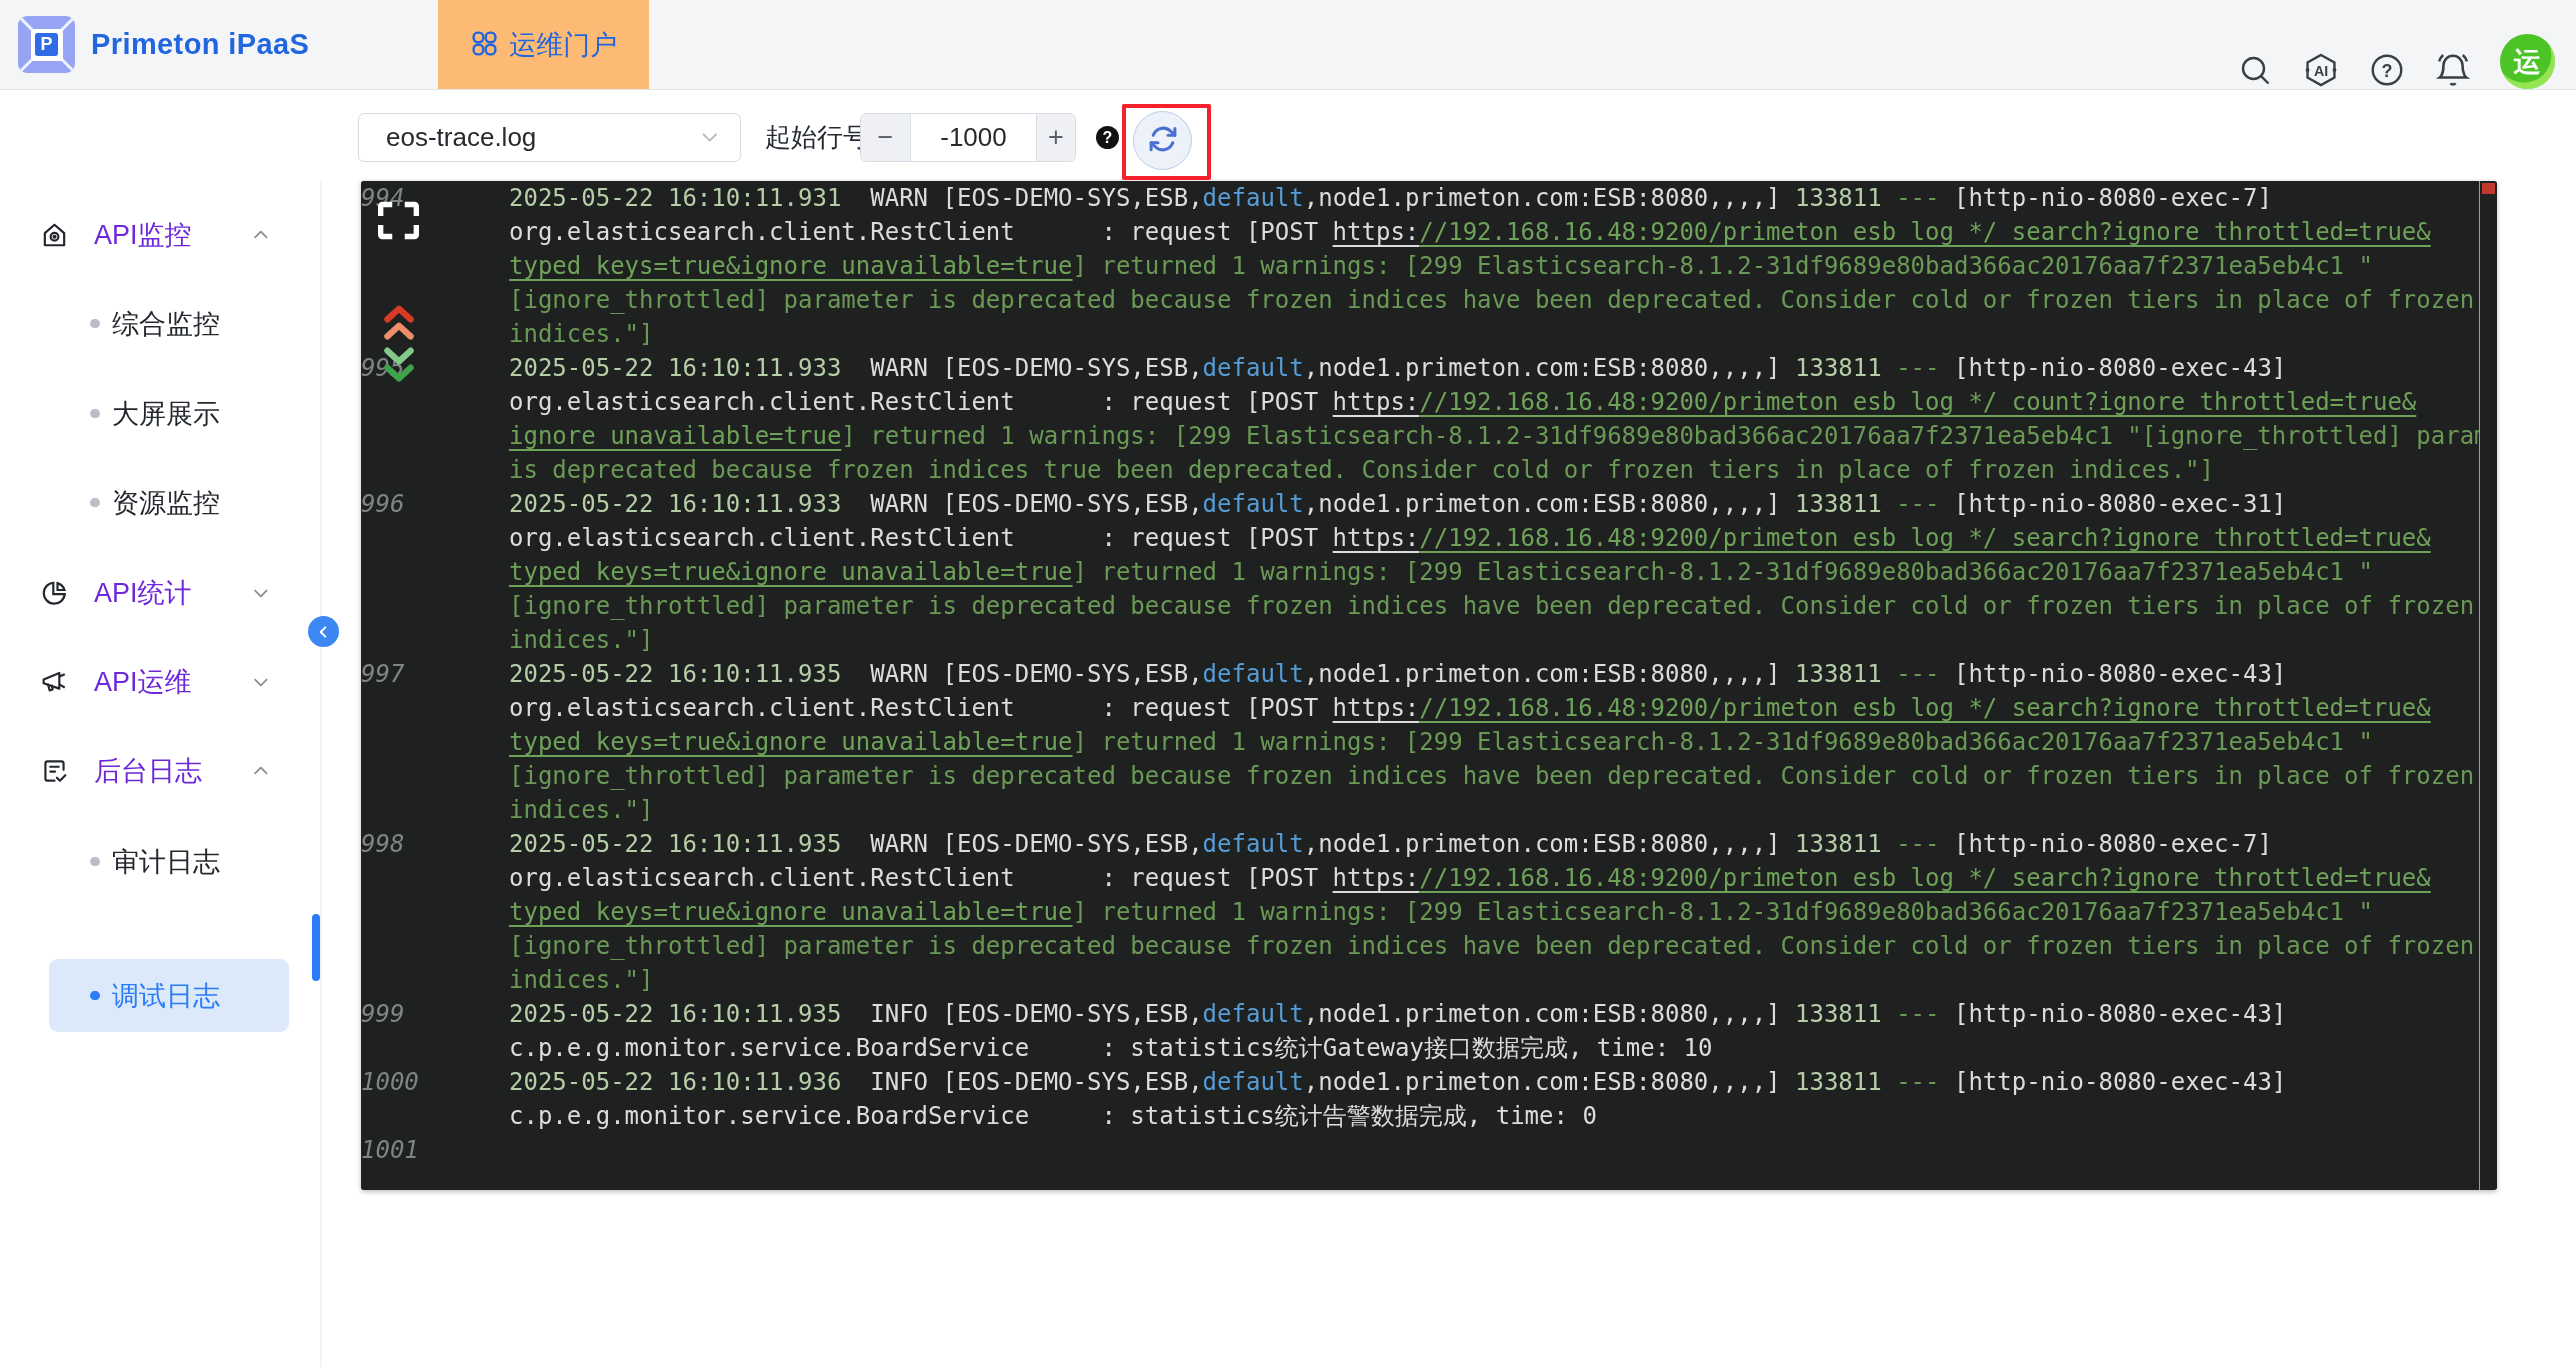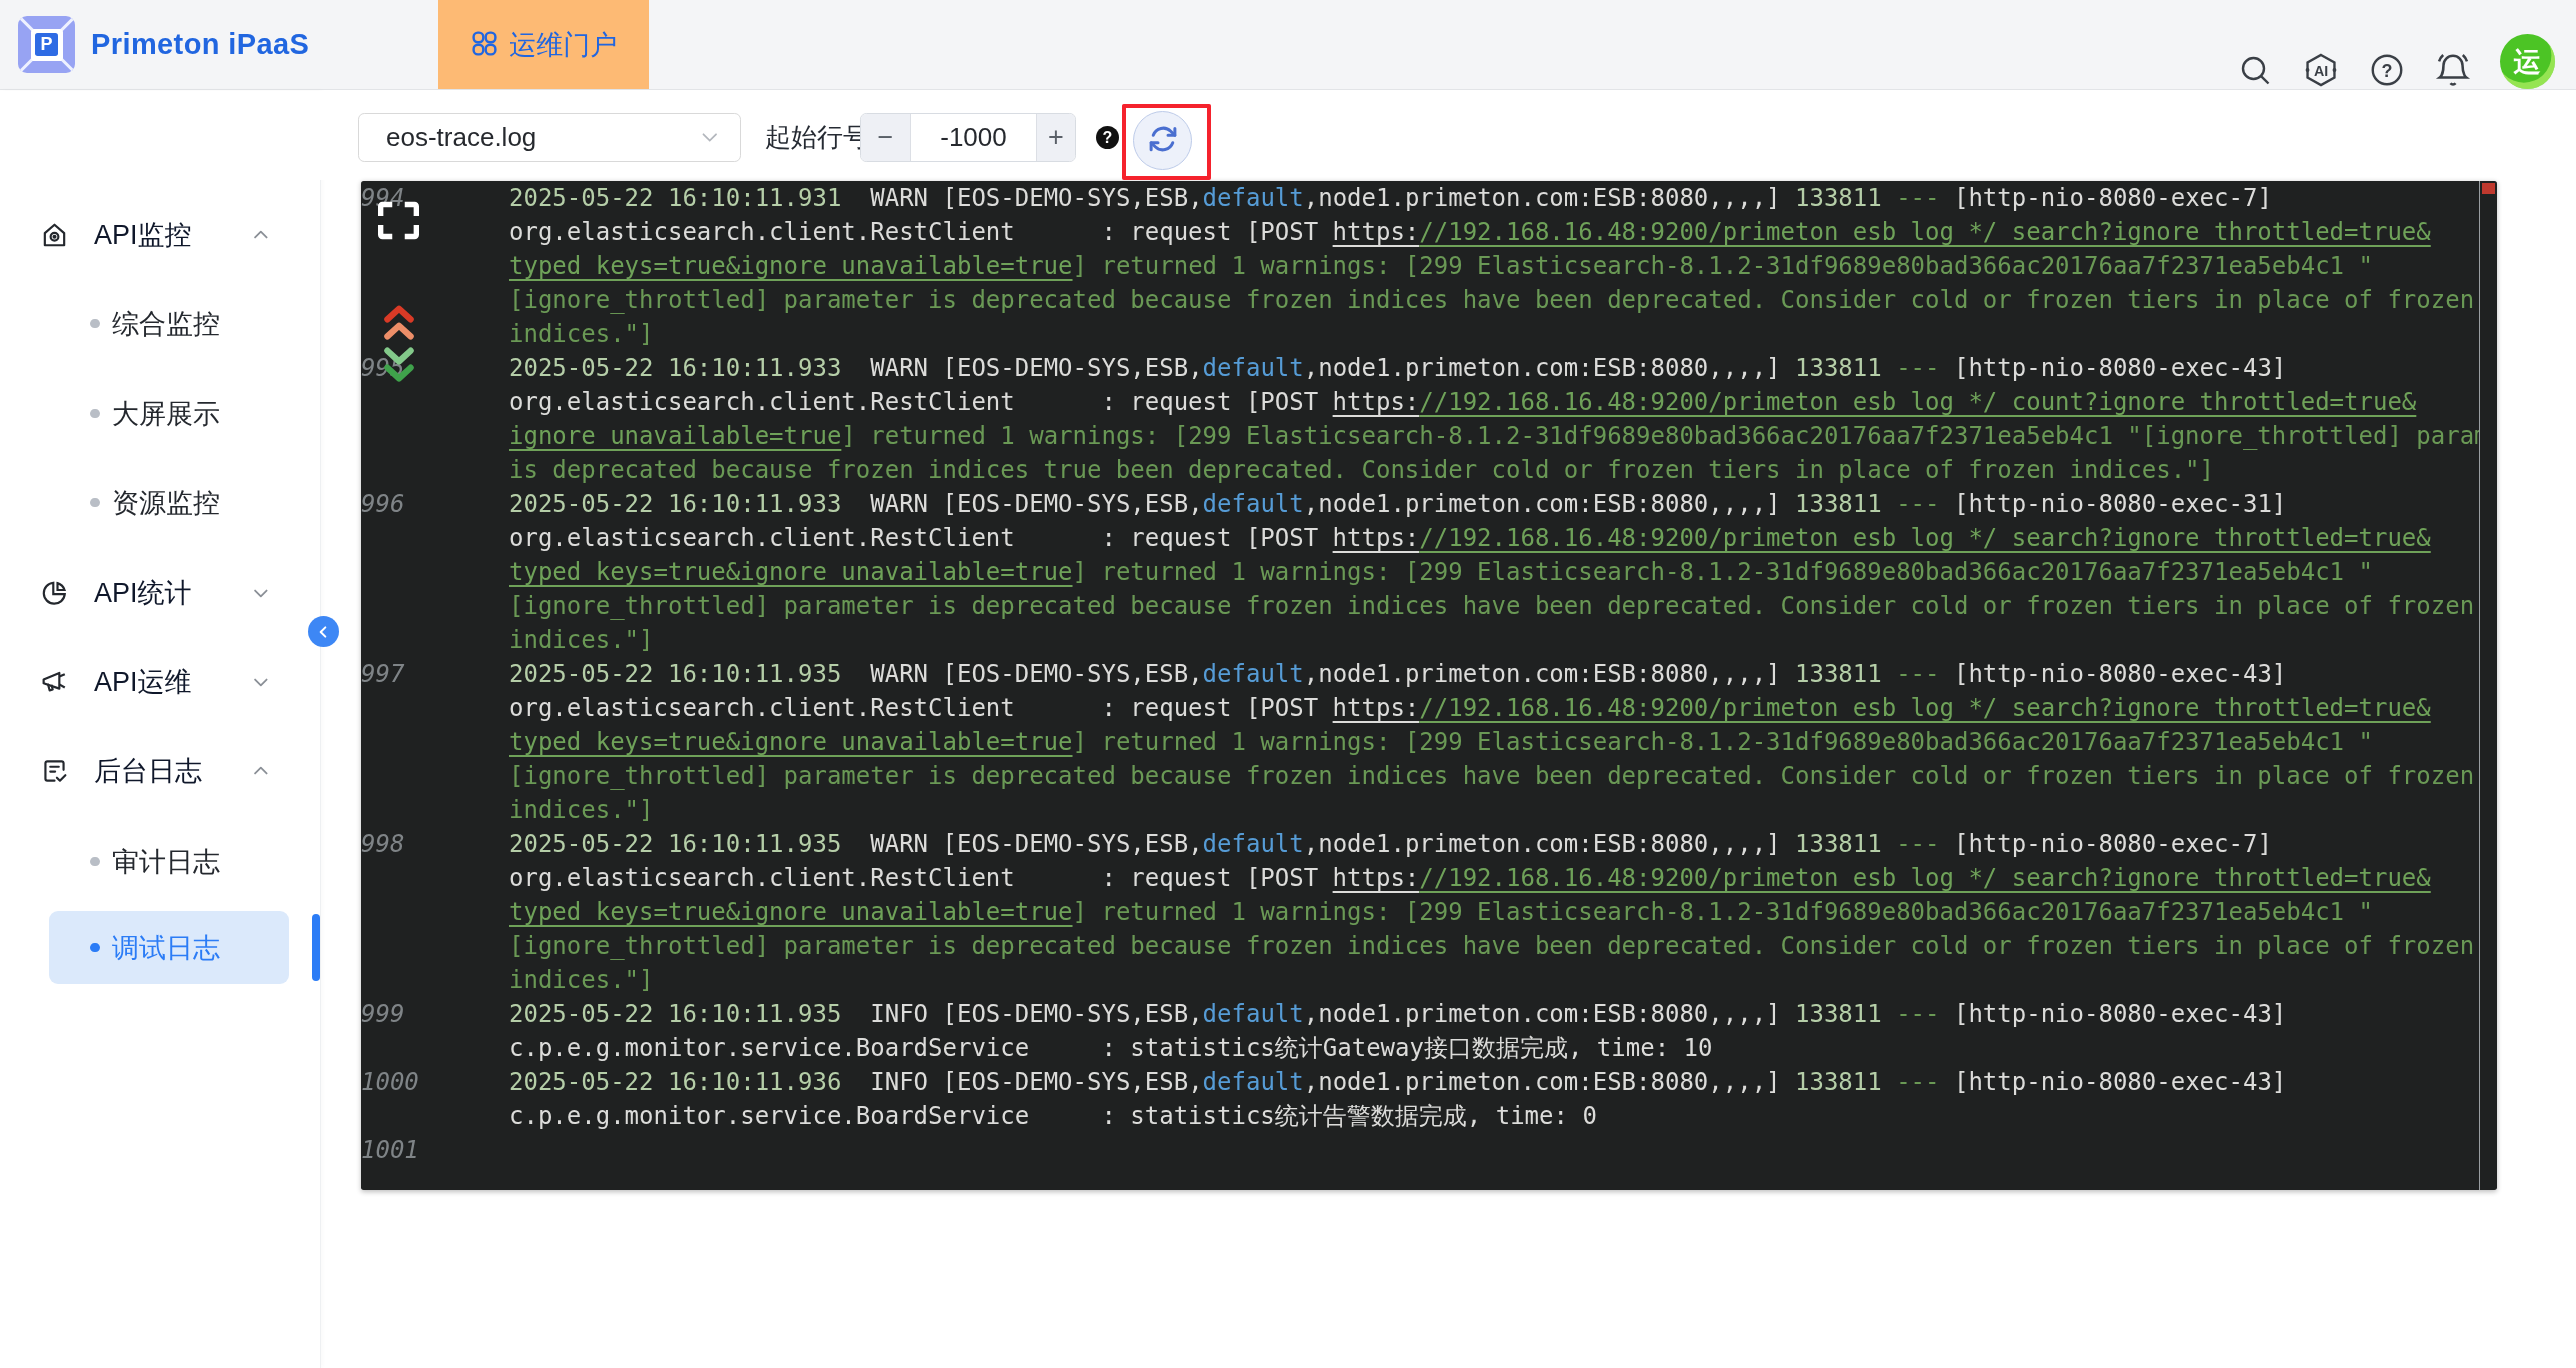--- a/index.html
+++ b/index.html
@@ -18,21 +18,21 @@
   .portal-tab{position:absolute;left:438px;top:0;width:211px;height:89px;background:#fdba74;display:flex;align-items:center;justify-content:center;gap:10.7px;cursor:pointer;}
   .portal-tab .tab-label{color:#2166e0;font-size:27px;}
   .header-actions{position:absolute;right:21.5px;top:0;height:89px;display:flex;align-items:flex-end;gap:27px;}
   .hicon{width:39px;height:39px;display:flex;align-items:center;justify-content:center;cursor:pointer;}
   .avatar{width:55px;height:55px;border-radius:50%;background:#4cc425;color:#fff;font-size:27px;font-weight:bold;display:flex;align-items:center;justify-content:center;box-shadow:inset -3.6px -6.3px 0 rgba(210,255,120,.55);cursor:pointer;}
 
   
   .sidebar{position:absolute;left:0;top:91px;width:320px;height:1277px;background:#ffffff;border-right:1.8px solid #eef0f2;box-shadow:1.8px 0 5.4px rgba(0,0,0,0.03);}
   .side-item{position:absolute;left:0;width:320px;height:59px;cursor:pointer;}
   .side-item .s-icon{position:absolute;left:40px;top:50%;transform:translateY(-50%);width:29px;height:29px;}
-  .side-item .s-label{position:absolute;left:94px;top:50%;transform:translateY(-50%);font-size:27px;color:#0f172a;white-space:nowrap;}
+  .side-item .s-label{position:absolute;left:94px;top:50%;transform:translateY(-50%);font-size:27px;color:#6d28d9;white-space:nowrap;}
   .side-item .s-chev{position:absolute;left:251px;top:50%;transform:translateY(-50%);width:19.7px;height:19.7px;}
   .side-sub{position:absolute;left:49px;width:240px;height:59px;border-radius:9px;cursor:pointer;}
   .side-sub .dot{position:absolute;left:41px;top:50%;transform:translateY(-50%);width:9.8px;height:9.8px;border-radius:50%;background:#b9bec6;}
   .side-sub .s-label{position:absolute;left:63px;top:50%;transform:translateY(-50%);font-size:27px;color:#24282e;white-space:nowrap;}
   .side-sub.active{background:#dbe9fb;}
   .side-sub.active .s-label{color:#2b7cf6;}
   .side-sub.active .dot{background:#2b7cf6;}
   .active-bar{position:absolute;left:312px;top:823px;width:8px;height:67px;border-radius:4.5px;background:#2b7cf6;}
   .collapse-btn{position:absolute;left:308px;top:616px;width:31px;height:31px;border-radius:50%;background:#3d87f5;display:flex;align-items:center;justify-content:center;cursor:pointer;z-index:5;}
 
@@ -185,21 +185,21 @@
             </svg></span>
           <span class="s-label">后台日志</span>
           <span class="s-chev"><svg width="19.7" height="19.7" viewBox="0 0 24 24" fill="none" stroke="#8b9097" stroke-width="2.2" stroke-linecap="round" stroke-linejoin="round">
               <polyline points="5,15 12,8 19,15"></polyline>
             </svg></span>
         </div>
         <div class="side-sub" style="top: 741px; height: 59px;">
           <span class="dot"></span>
           <span class="s-label">审计日志</span>
         </div>
-        <div class="side-sub active" style="top: 820px; height: 73px;">
+        <div class="side-sub active" style="top: 868px; height: 73px;">
           <span class="dot"></span>
           <span class="s-label">调试日志</span>
         </div>
       </div>
     <div class="active-bar"></div>
   </aside>
   <div class="collapse-btn">
     <svg width="16" height="16" viewBox="0 0 24 24" fill="none" stroke="#ffffff" stroke-width="3" stroke-linecap="round" stroke-linejoin="round">
       <polyline points="14,5 7,12 14,19"></polyline>
     </svg>

